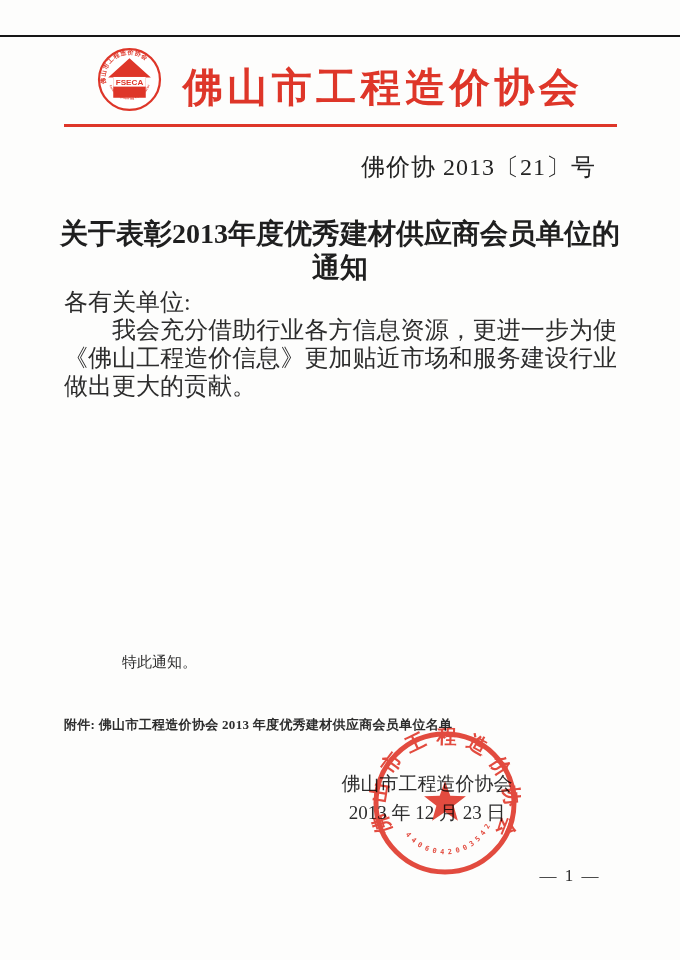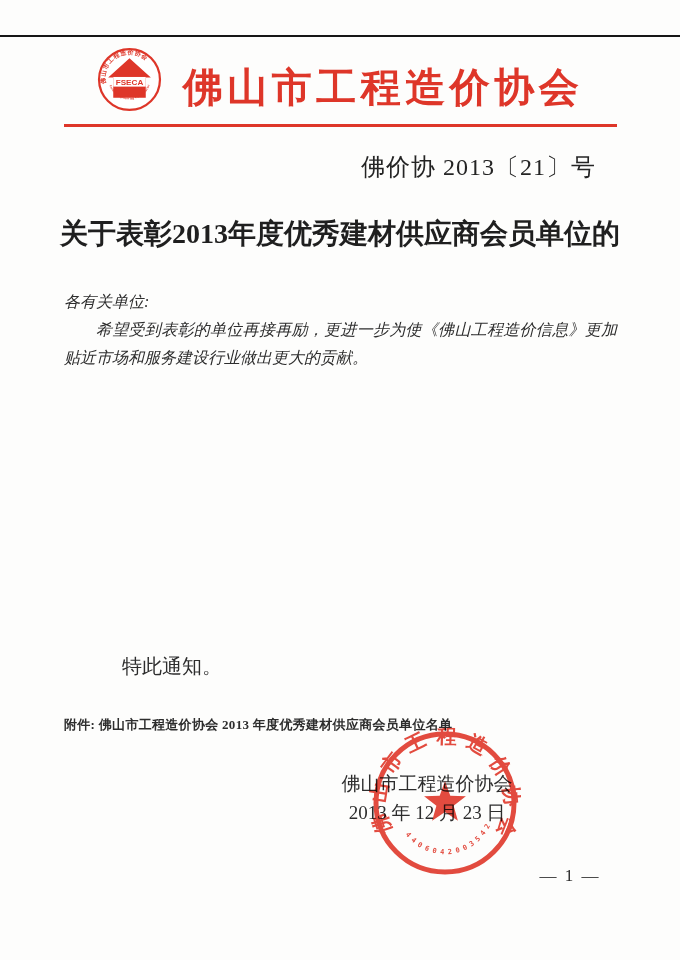--- a/index.html
+++ b/index.html
@@ -48,29 +48,28 @@
     position:absolute;top:151px;right:84px;
     font-size:24px;color:#242424;letter-spacing:1px;
   }
   .doc-title{
     position:absolute;left:40px;top:217px;width:600px;
     margin:0;text-align:center;
     font-size:28px;line-height:34px;font-weight:bold;color:#1f1f1f;font-family:Liberation Serif, serif;
   }
   .body-text{
     position:absolute;left:64px;top:288px;width:553px;
-    font-size:16px;line-height:28px;color:var(--ink);
+    font-size:24px;line-height:28px;color:var(--ink);
     text-align:justify;
-    font-style:italic;
   }
   .body-text p{margin:0;}
   .body-text p.para{text-indent:2em;}
   .closing{
     position:absolute;left:64px;top:653px;margin:0;
-    font-size:20px;color:var(--ink);text-indent:58px;text-align:right;
+    font-size:15px;color:var(--ink);text-indent:58px;text-align:right;
   }
   .attachment{
     position:absolute;left:64px;top:716px;margin:0;width:560px;
     font-size:13px;color:var(--ink);letter-spacing:.3px;white-space:nowrap;font-weight:bold;
   }
   .signature{
     position:absolute;left:327px;top:769px;width:200px;
     text-align:center;font-size:19px;line-height:29px;color:var(--ink);
     z-index:1;
   }
@@ -113,25 +112,26 @@
   </svg>
 
   <div class="org-name">佛山市工程造价协会</div>
 
   <div class="red-rule"></div>
 
   <div class="doc-number">佛价协 2013〔21〕号</div>
 
   <h1 class="doc-title">
     <span style="display:block">关于表彰2013年度优秀建材供应商会员单位的</span>
+    <span style="display:block">通知</span>
   </h1>
 
   <div class="body-text">
     <p class="salutation">各有关单位:</p>
-    <p class="para">希望受到表彰的单位再接再励，更进一步为使《佛山工程造价信息》更加贴近市场和服务建设行业做出更大的贡献。</p>
+    <p class="para">我会充分借助行业各方信息资源，更进一步为使《佛山工程造价信息》更加贴近市场和服务建设行业做出更大的贡献。</p>
   </div>
 
   <p class="closing">特此通知。</p>
 
   <p class="attachment">附件: 佛山市工程造价协会 2013 年度优秀建材供应商会员单位名单</p>
 
   <div class="signature">
     <div>佛山市工程造价协会</div>
     <div>2013 年 12 月 23 日</div>
   </div>

